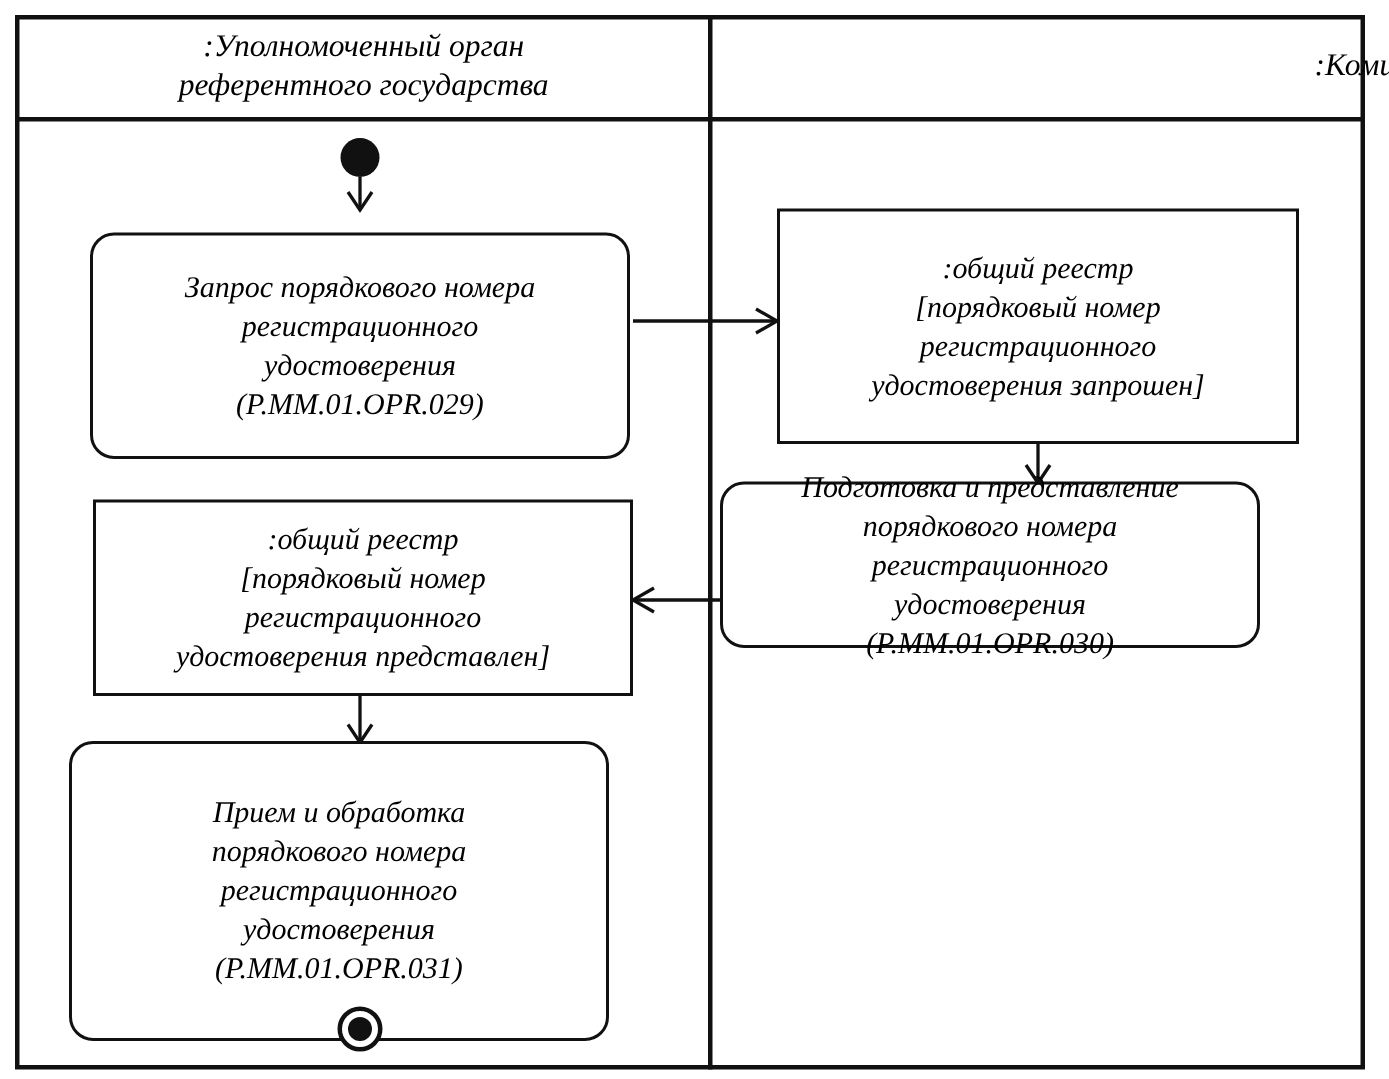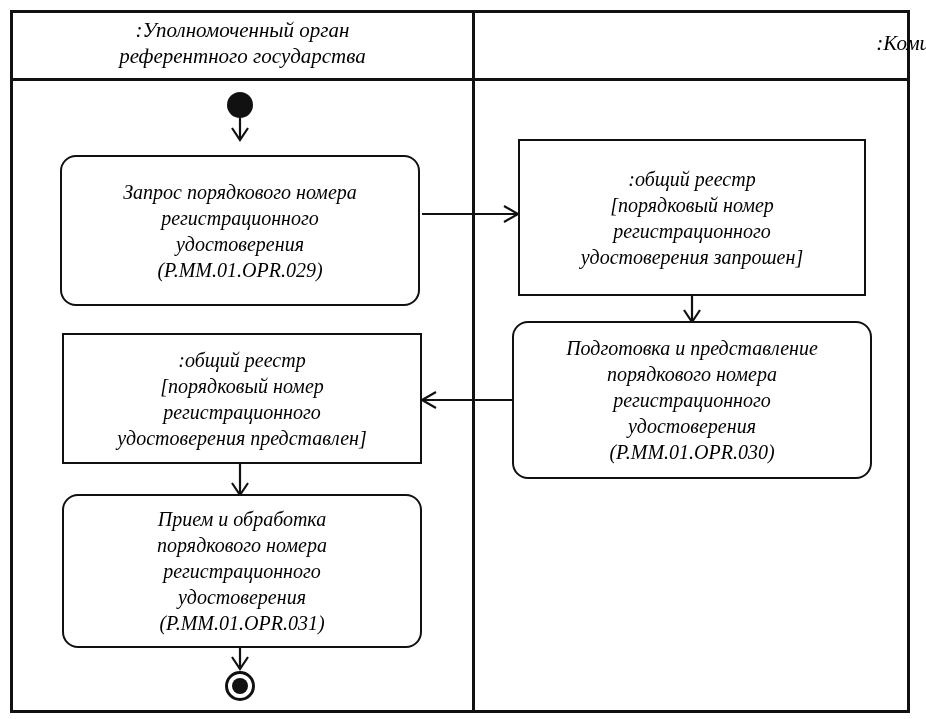--- a/index.html
+++ b/index.html
@@ -179,36 +179,36 @@
 (P.MM.01.OPR.029)</span>
   </div>
 
   <div class="node object" style="left:518px; top:139px; width:348px; height:157px;">
     <span class="node-text">:общий реестр
 [порядковый номер
 регистрационного
 удостоверения запрошен]</span>
   </div>
 
-  <div class="node action" style="left:512px; top:321px; width:360px; height:158px;">
+  <div class="node action" style="left:480px; top:321px; width:360px; height:111px;">
     <span class="node-text">Подготовка и представление
 порядкового номера
 регистрационного
 удостоверения
 (P.MM.01.OPR.030)</span>
   </div>
 
   <div class="node object" style="left:62px; top:333px; width:360px; height:131px;">
     <span class="node-text">:общий реестр
 [порядковый номер
 регистрационного
 удостоверения представлен]</span>
   </div>
 
-  <div class="node action" style="left:62px; top:494px; width:360px; height:154px;">
+  <div class="node action" style="left:46px; top:494px; width:360px; height:200px;">
     <span class="node-text">Прием и обработка
 порядкового номера
 регистрационного
 удостоверения
 (P.MM.01.OPR.031)</span>
   </div>
 
   <div class="final-node" style="left:225px; top:671px;"></div>
 
 </div>

